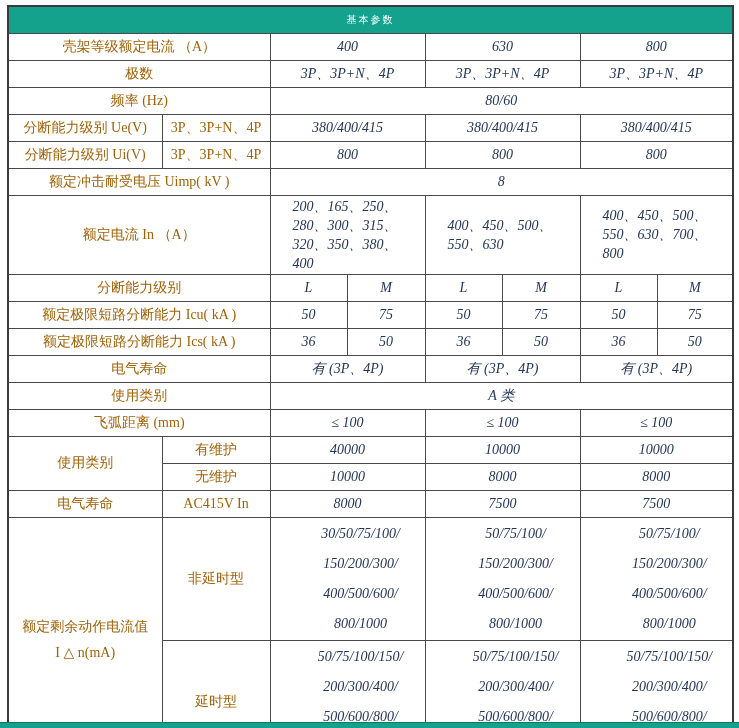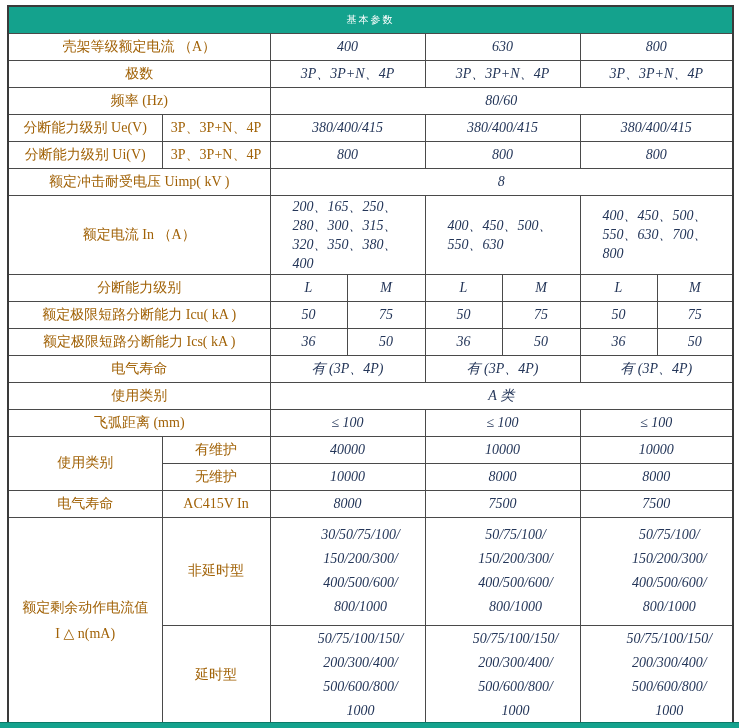--- a/index.html
+++ b/index.html
@@ -36,21 +36,21 @@
     height: 23px;
   }
   tr { height: 27px; }
   tr.h-in { height: 78px; }
   tr.h-nd { height: 108px; }
   tr.h-d  { height: 100px; }
   .label { color: #a16207; }
   .val   { color: #243659; font-style: italic; }
   .pre   { white-space: pre-line; }
   .left  { text-align: left; padding-left: 22px; line-height: 19px; }
-  .spread { line-height: 24px; padding-left: 28px; }
+  .spread { line-height: 30px; padding-left: 28px; }
   .lbl2 { line-height: 26px; }
   .footer-bar {
     position: absolute;
     left: 0; bottom: 0;
     width: 739px; height: 6px;
     background: #14a28d;
     border-top: 1px solid #0b7citeal;
     border-top: 1px solid #0b7a69;
   }
 </style>

